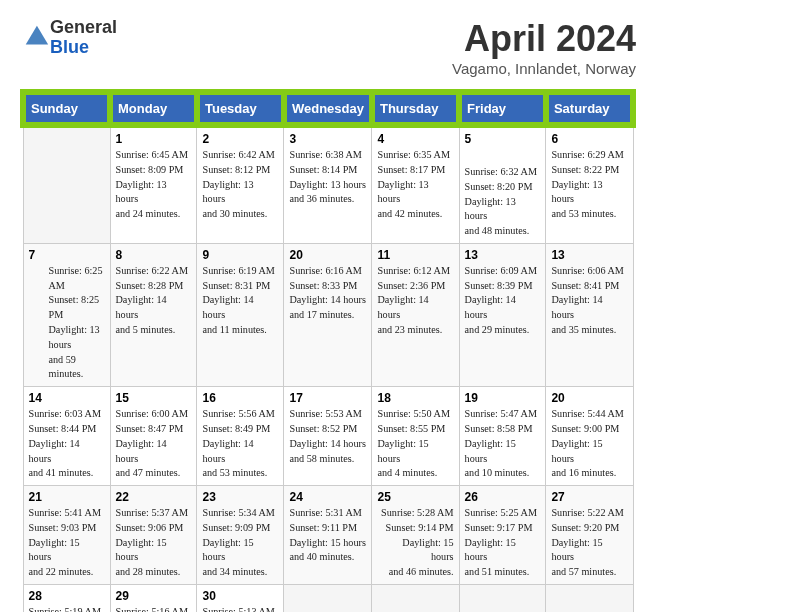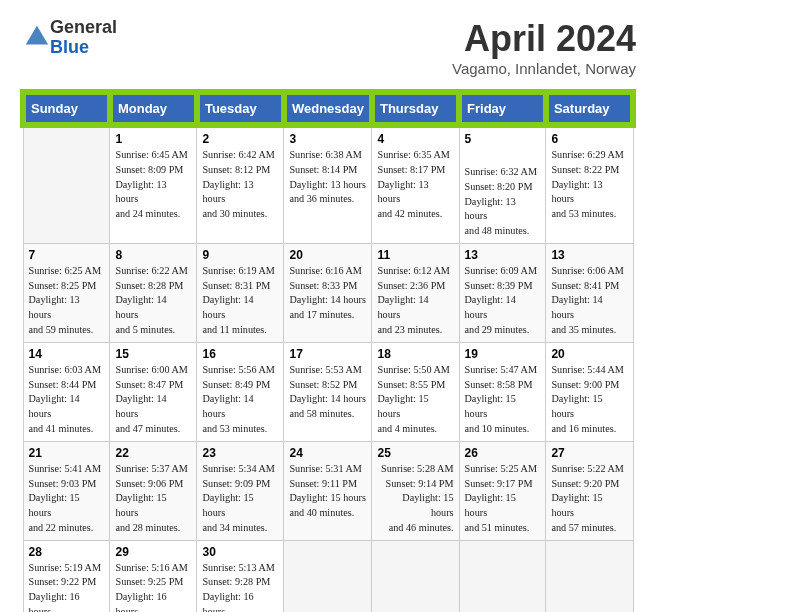--- a/index.html
+++ b/index.html
@@ -168,21 +168,21 @@
             <span class="day-num">6</span>
             <div class="day-info" style="white-space: pre-line;">Sunrise: 6:29 AM
 Sunset: 8:22 PM
 Daylight: 13 hours
 and 53 minutes.</div>
           </td>
         </tr>
         <tr>
           <td>
             <span class="day-num">7</span>
-            <div class="day-info" style="white-space: pre-line;">Sunrise: 6:25 AM
+            <div class="day-info" style="white-space: pre-line; margin-left: 20px;">Sunrise: 6:25 AM
 Sunset: 8:25 PM
 Daylight: 13 hours
 and 59 minutes.</div>
           </td>
           <td>
             <span class="day-num">8</span>
             <div class="day-info" style="white-space: pre-line;">Sunrise: 6:22 AM
 Sunset: 8:28 PM
 Daylight: 14 hours
 and 5 minutes.</div>

